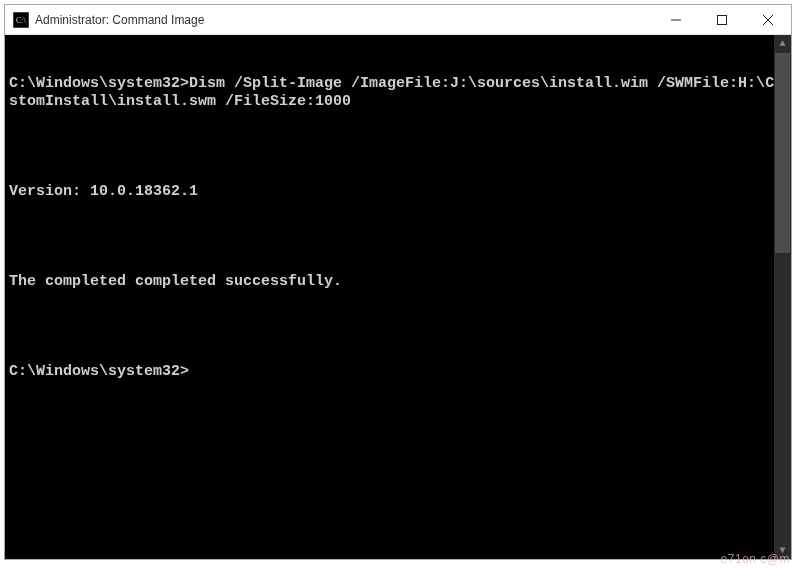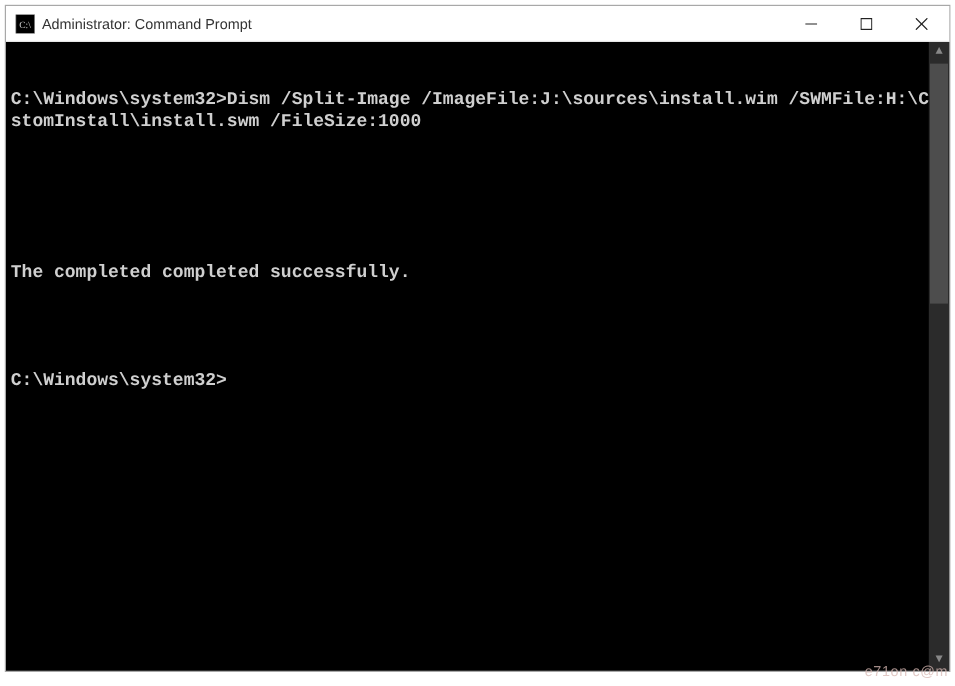--- a/index.html
+++ b/index.html
@@ -110,21 +110,21 @@
 <body>
 
 <div class="window">
   <div class="titlebar">
     <span class="titlebar-icon">
       <svg width="16" height="16" viewBox="0 0 16 16">
         <rect x="0" y="0" width="16" height="16" fill="#000" stroke="#888" stroke-width="1"></rect>
         <text x="3" y="11" font-size="8" fill="#ccc" font-family="Consolas">C:\</text>
       </svg>
     </span>
-    <span class="titlebar-title">Administrator: Command Prompt</span>
+    <span class="titlebar-title">Administrator: Command Image</span>
     <span class="titlebar-spacer"></span>
     <div class="win-btn">
       <svg width="10" height="10" viewBox="0 0 10 10">
           <line x1="0" y1="5" x2="10" y2="5" stroke="currentColor" stroke-width="1"></line>
         </svg>
     </div>
     <div class="win-btn">
       <svg width="10" height="10" viewBox="0 0 10 10">
           <rect x="0.5" y="0.5" width="9" height="9" fill="none" stroke="currentColor" stroke-width="1"></rect>
         </svg>
@@ -133,20 +133,21 @@
       <svg width="10" height="10" viewBox="0 0 10 10">
           <line x1="0" y1="0" x2="10" y2="10" stroke="currentColor" stroke-width="1"></line>
           <line x1="10" y1="0" x2="0" y2="10" stroke="currentColor" stroke-width="1"></line>
         </svg>
     </div>
   </div>
 
   <div class="terminal">
     <div class="line"><span>C:\Windows\system32&gt;</span><span>Dism /Split-Image /ImageFile:J:\sources\install.wim /SWMFile:H:\CustomInstall\install.swm /FileSize:1000</span></div>
     <div class="line"></div>
+    <div class="line">Version: 10.0.18362.1</div>
     <div class="line"></div>
     <div class="line">The completed completed successfully.</div>
     <div class="line"></div>
     <div class="line"><span>C:\Windows\system32&gt;</span></div>
 
     <div class="scrollbar">
       <div class="scrollbar-btn up">▲</div>
       <div class="scrollbar-thumb"></div>
       <div class="scrollbar-btn down">▼</div>
     </div>

